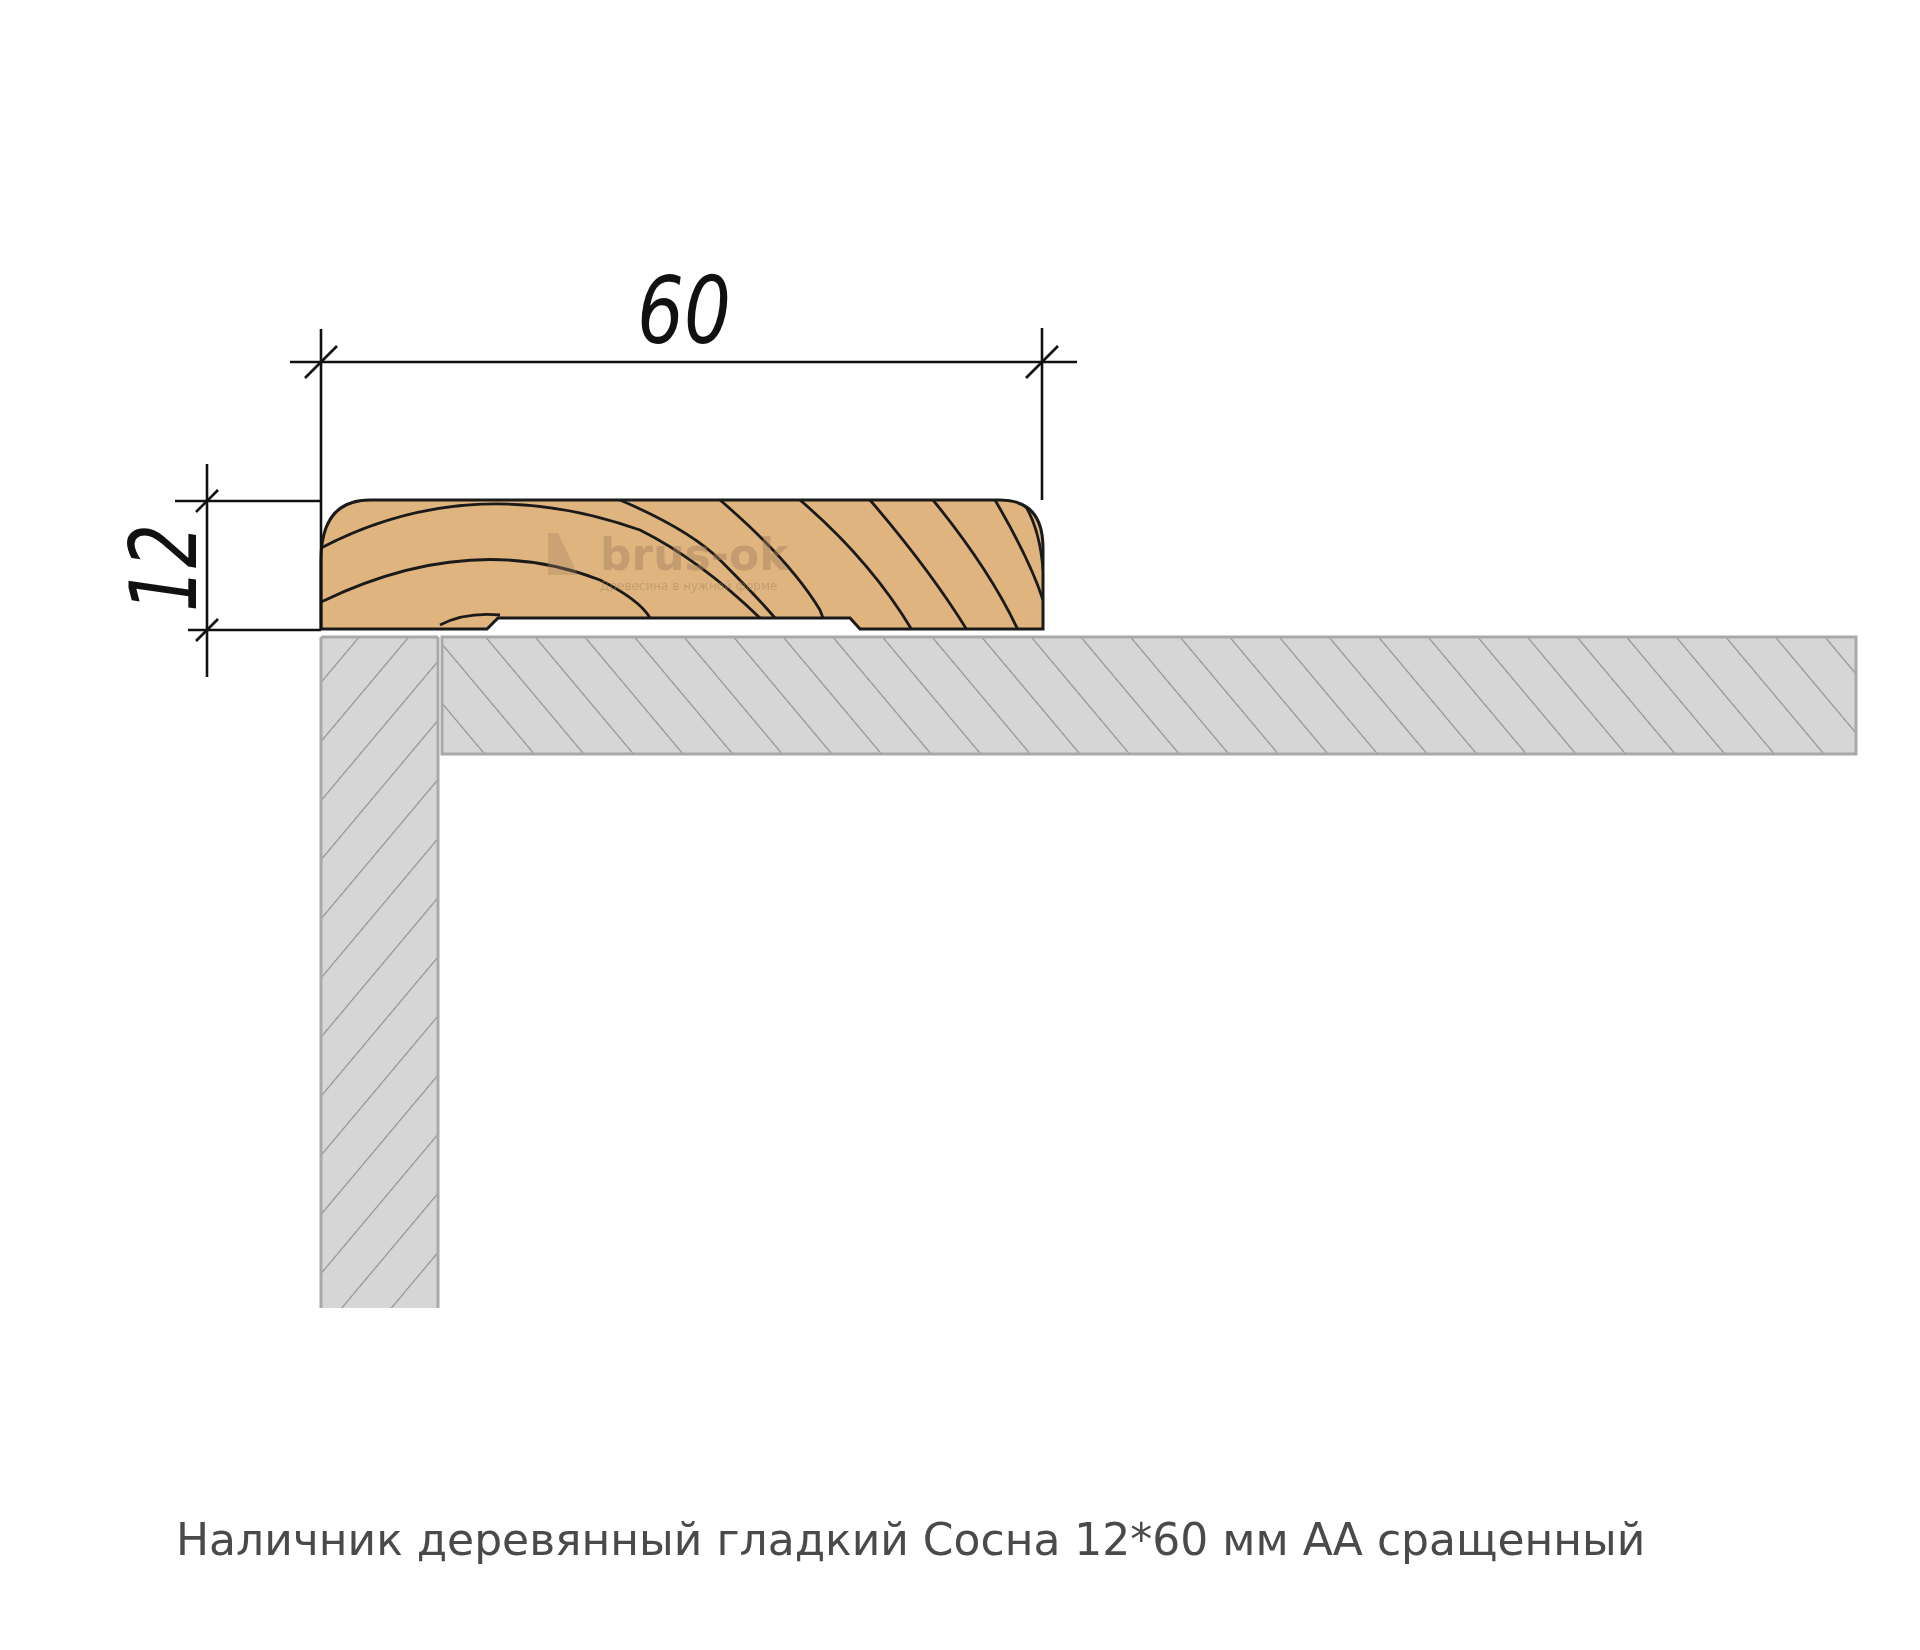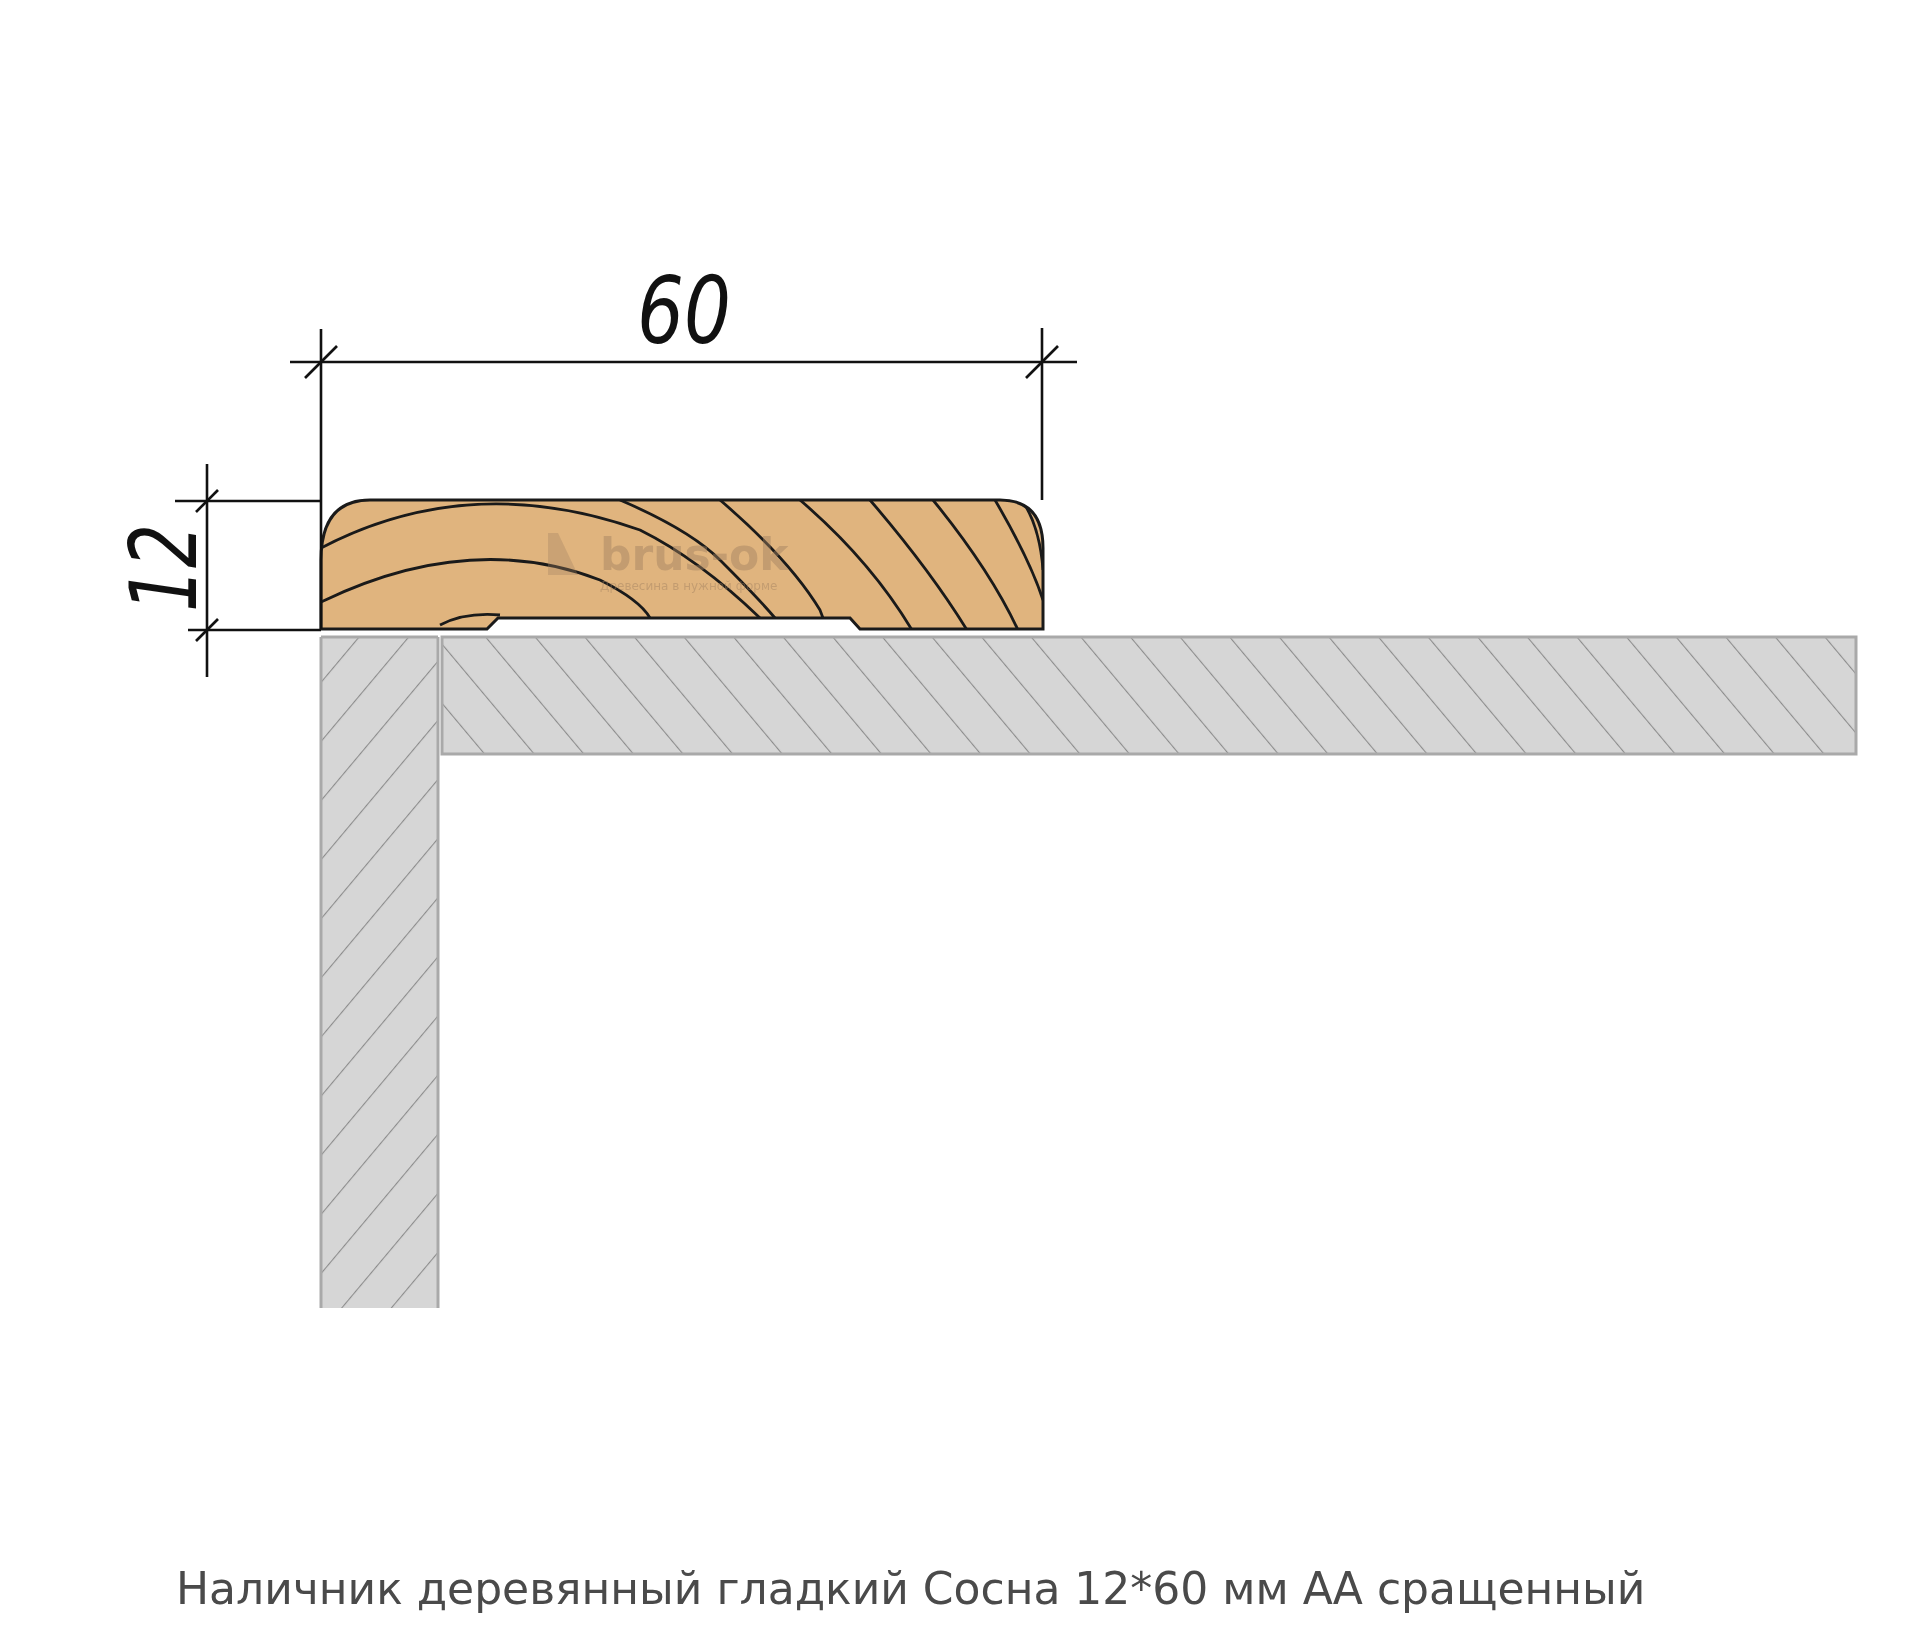--- a/index.html
+++ b/index.html
@@ -2,21 +2,21 @@
 <html><head>
 <meta charset="utf-8">
 <style>
   html, body { margin:0; padding:0; background:#ffffff; }
   body { width:1920px; height:1650px; position:relative; overflow:hidden; }
   #drawing { position:absolute; left:0; top:0; }
   .dim-label { font-family:"DejaVu Sans", sans-serif; font-style:italic; fill:#111; }
   .watermark { font-family:"DejaVu Sans", sans-serif; font-weight:bold; fill:#a08060; opacity:0.45; }
   .watermark-sub { font-family:"DejaVu Sans", sans-serif; fill:#a08060; opacity:0.45; }
   #caption {
-    position:absolute; left:176px; top:1563px; width:1610px;
+    position:absolute; left:176px; top:1514px; width:1610px;
     font-family:"DejaVu Sans", sans-serif; font-size:44px; color:#4a4a4a;
     white-space:nowrap; letter-spacing:0px;
   }
 </style>
 </head>
 <body>
 
 <svg id="drawing" width="1920" height="1650" viewBox="0 0 1920 1650" xmlns="http://www.w3.org/2000/svg">
   <defs>
     <pattern id="hatch-left" patternUnits="userSpaceOnUse" width="38" height="38" patternTransform="rotate(40)">

